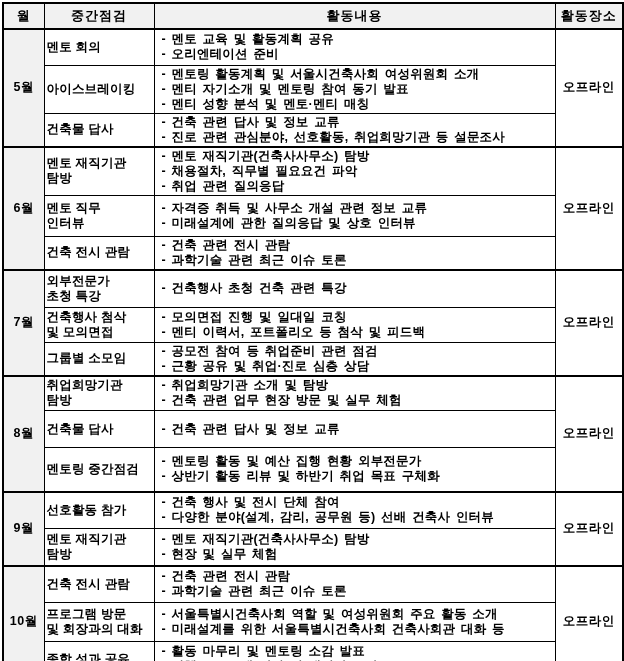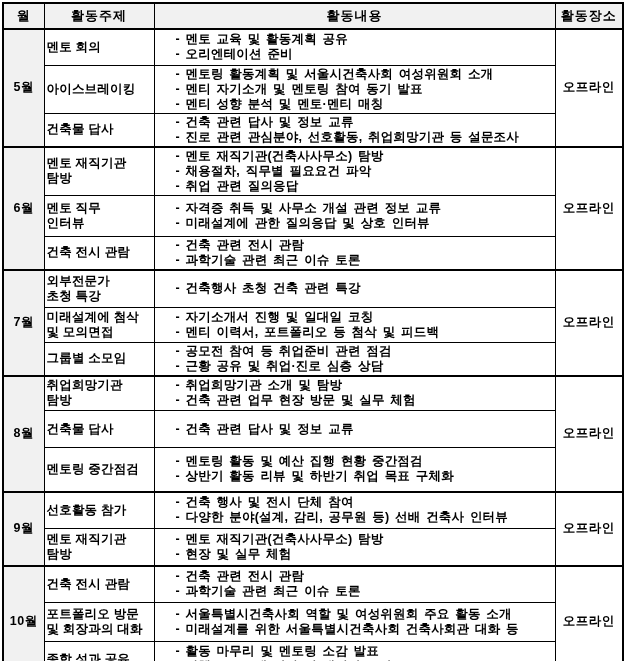--- a/index.html
+++ b/index.html
@@ -47,21 +47,21 @@
   td.topic {
     text-align: left;
     vertical-align: middle;
     white-space: pre-line;
     letter-spacing: 0.2px;
   }
   td.content {
     text-align: left;
     vertical-align: middle;
     white-space: pre-line;
-    padding-left: 21px;
+    padding-left: 7px;
     padding-right: 3px;
     word-spacing: 2px;
     letter-spacing: 0.2px;
   }
   td.location {
     text-align: center;
     vertical-align: middle;
     letter-spacing: 0.5px;
     margin-top: 44px;
   }
@@ -74,21 +74,21 @@
   <table class="schedule">
     <colgroup>
       <col style="width:41px">
       <col style="width:110px">
       <col style="width:401px">
       <col style="width:68px">
     </colgroup>
     <thead>
       <tr style="height:26px">
         <th>월</th>
-        <th>활동주제</th>
+        <th>중간점검</th>
         <th>활동내용</th>
         <th>활동장소</th>
       </tr>
     </thead>
     <tbody>
 
       <tr class="gstart" style="height:36px">
         <td class="month" rowspan="3">5월</td>
         <td class="topic">멘토 회의</td>
         <td class="content">- 멘토 교육 및 활동계획 공유
@@ -129,23 +129,23 @@
       </tr>
 
       <tr class="gstart" style="height:37px">
         <td class="month" rowspan="3">7월</td>
         <td class="topic">외부전문가
 초청 특강</td>
         <td class="content">- 건축행사 초청 건축 관련 특강</td>
         <td class="location" rowspan="3">오프라인</td>
       </tr>
       <tr style="height:35px">
-        <td class="topic">미래설계에 첨삭
+        <td class="topic">건축행사 첨삭
 및 모의면접</td>
-        <td class="content">- 자기소개서 진행 및 일대일 코칭
+        <td class="content">- 모의면접 진행 및 일대일 코칭
 - 멘티 이력서, 포트폴리오 등 첨삭 및 피드백</td>
       </tr>
       <tr style="height:18px">
         <td class="topic">그룹별 소모임</td>
         <td class="content">- 공모전 참여 등 취업준비 관련 점검
 - 근황 공유 및 취업·진로 심층 상담</td>
       </tr>
 
       <tr class="gstart" style="height:35px">
         <td class="month" rowspan="3">8월</td>
@@ -154,21 +154,21 @@
         <td class="content">- 취업희망기관 소개 및 탐방
 - 건축 관련 업무 현장 방문 및 실무 체험</td>
         <td class="location" rowspan="3">오프라인</td>
       </tr>
       <tr style="height:37px">
         <td class="topic">건축물 답사</td>
         <td class="content">- 건축 관련 답사 및 정보 교류</td>
       </tr>
       <tr style="height:44px">
         <td class="topic">멘토링 중간점검</td>
-        <td class="content">- 멘토링 활동 및 예산 집행 현황 중간점검
+        <td class="content">- 멘토링 활동 및 예산 집행 현황 외부전문가
 - 상반기 활동 리뷰 및 하반기 취업 목표 구체화</td>
       </tr>
 
       <tr class="gstart" style="height:37px">
         <td class="month" rowspan="2">9월</td>
         <td class="topic">선호활동 참가</td>
         <td class="content">- 건축 행사 및 전시 단체 참여
 - 다양한 분야(설계, 감리, 공무원 등) 선배 건축사 인터뷰</td>
         <td class="location" rowspan="2">오프라인</td>
       </tr>
@@ -180,21 +180,21 @@
       </tr>
 
       <tr class="gstart" style="height:37px">
         <td class="month" rowspan="3">10월</td>
         <td class="topic">건축 전시 관람</td>
         <td class="content">- 건축 관련 전시 관람
 - 과학기술 관련 최근 이슈 토론</td>
         <td class="location" rowspan="3">오프라인</td>
       </tr>
       <tr style="height:39px">
-        <td class="topic">포트폴리오 방문
+        <td class="topic">프로그램 방문
 및 회장과의 대화</td>
         <td class="content">- 서울특별시건축사회 역할 및 여성위원회 주요 활동 소개
 - 미래설계를 위한 서울특별시건축사회 건축사회관 대화 등</td>
       </tr>
       <tr style="height:36px">
         <td class="topic">종합 성과 공유</td>
         <td class="content">- 활동 마무리 및 멘토링 소감 발표
 - 전체 프로그램 평가 및 개선점 토의</td>
       </tr>
     </tbody>

